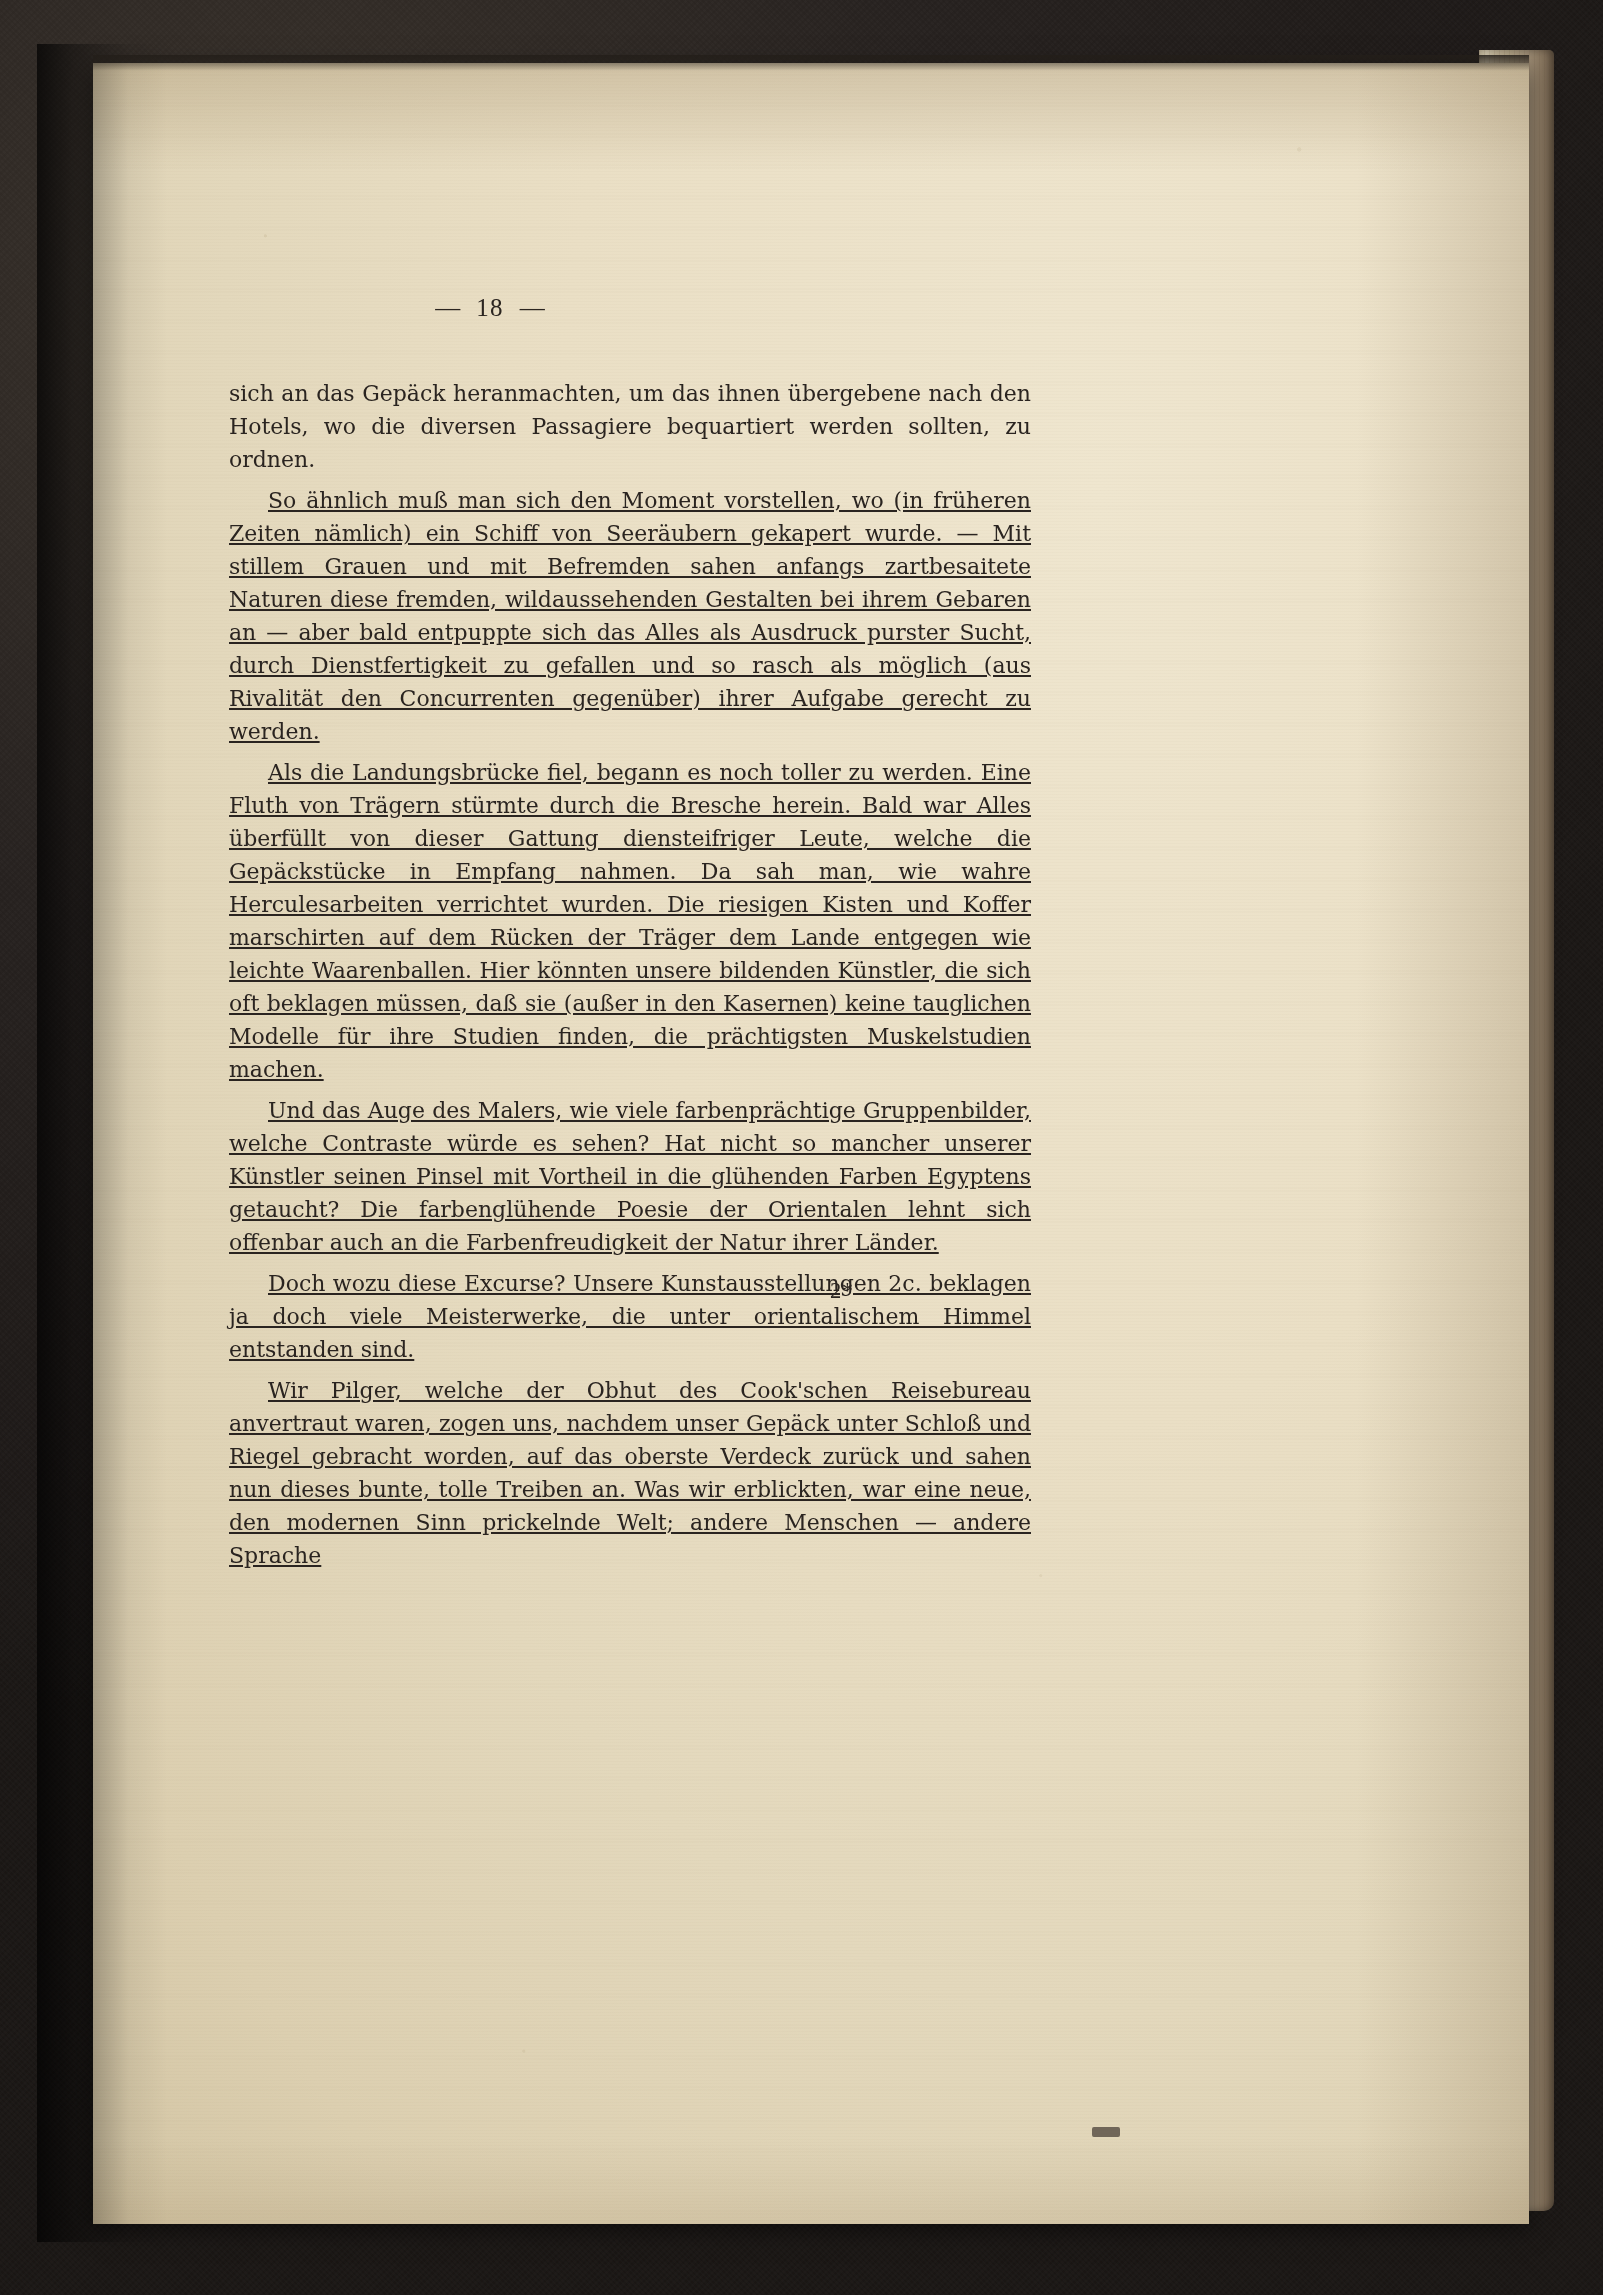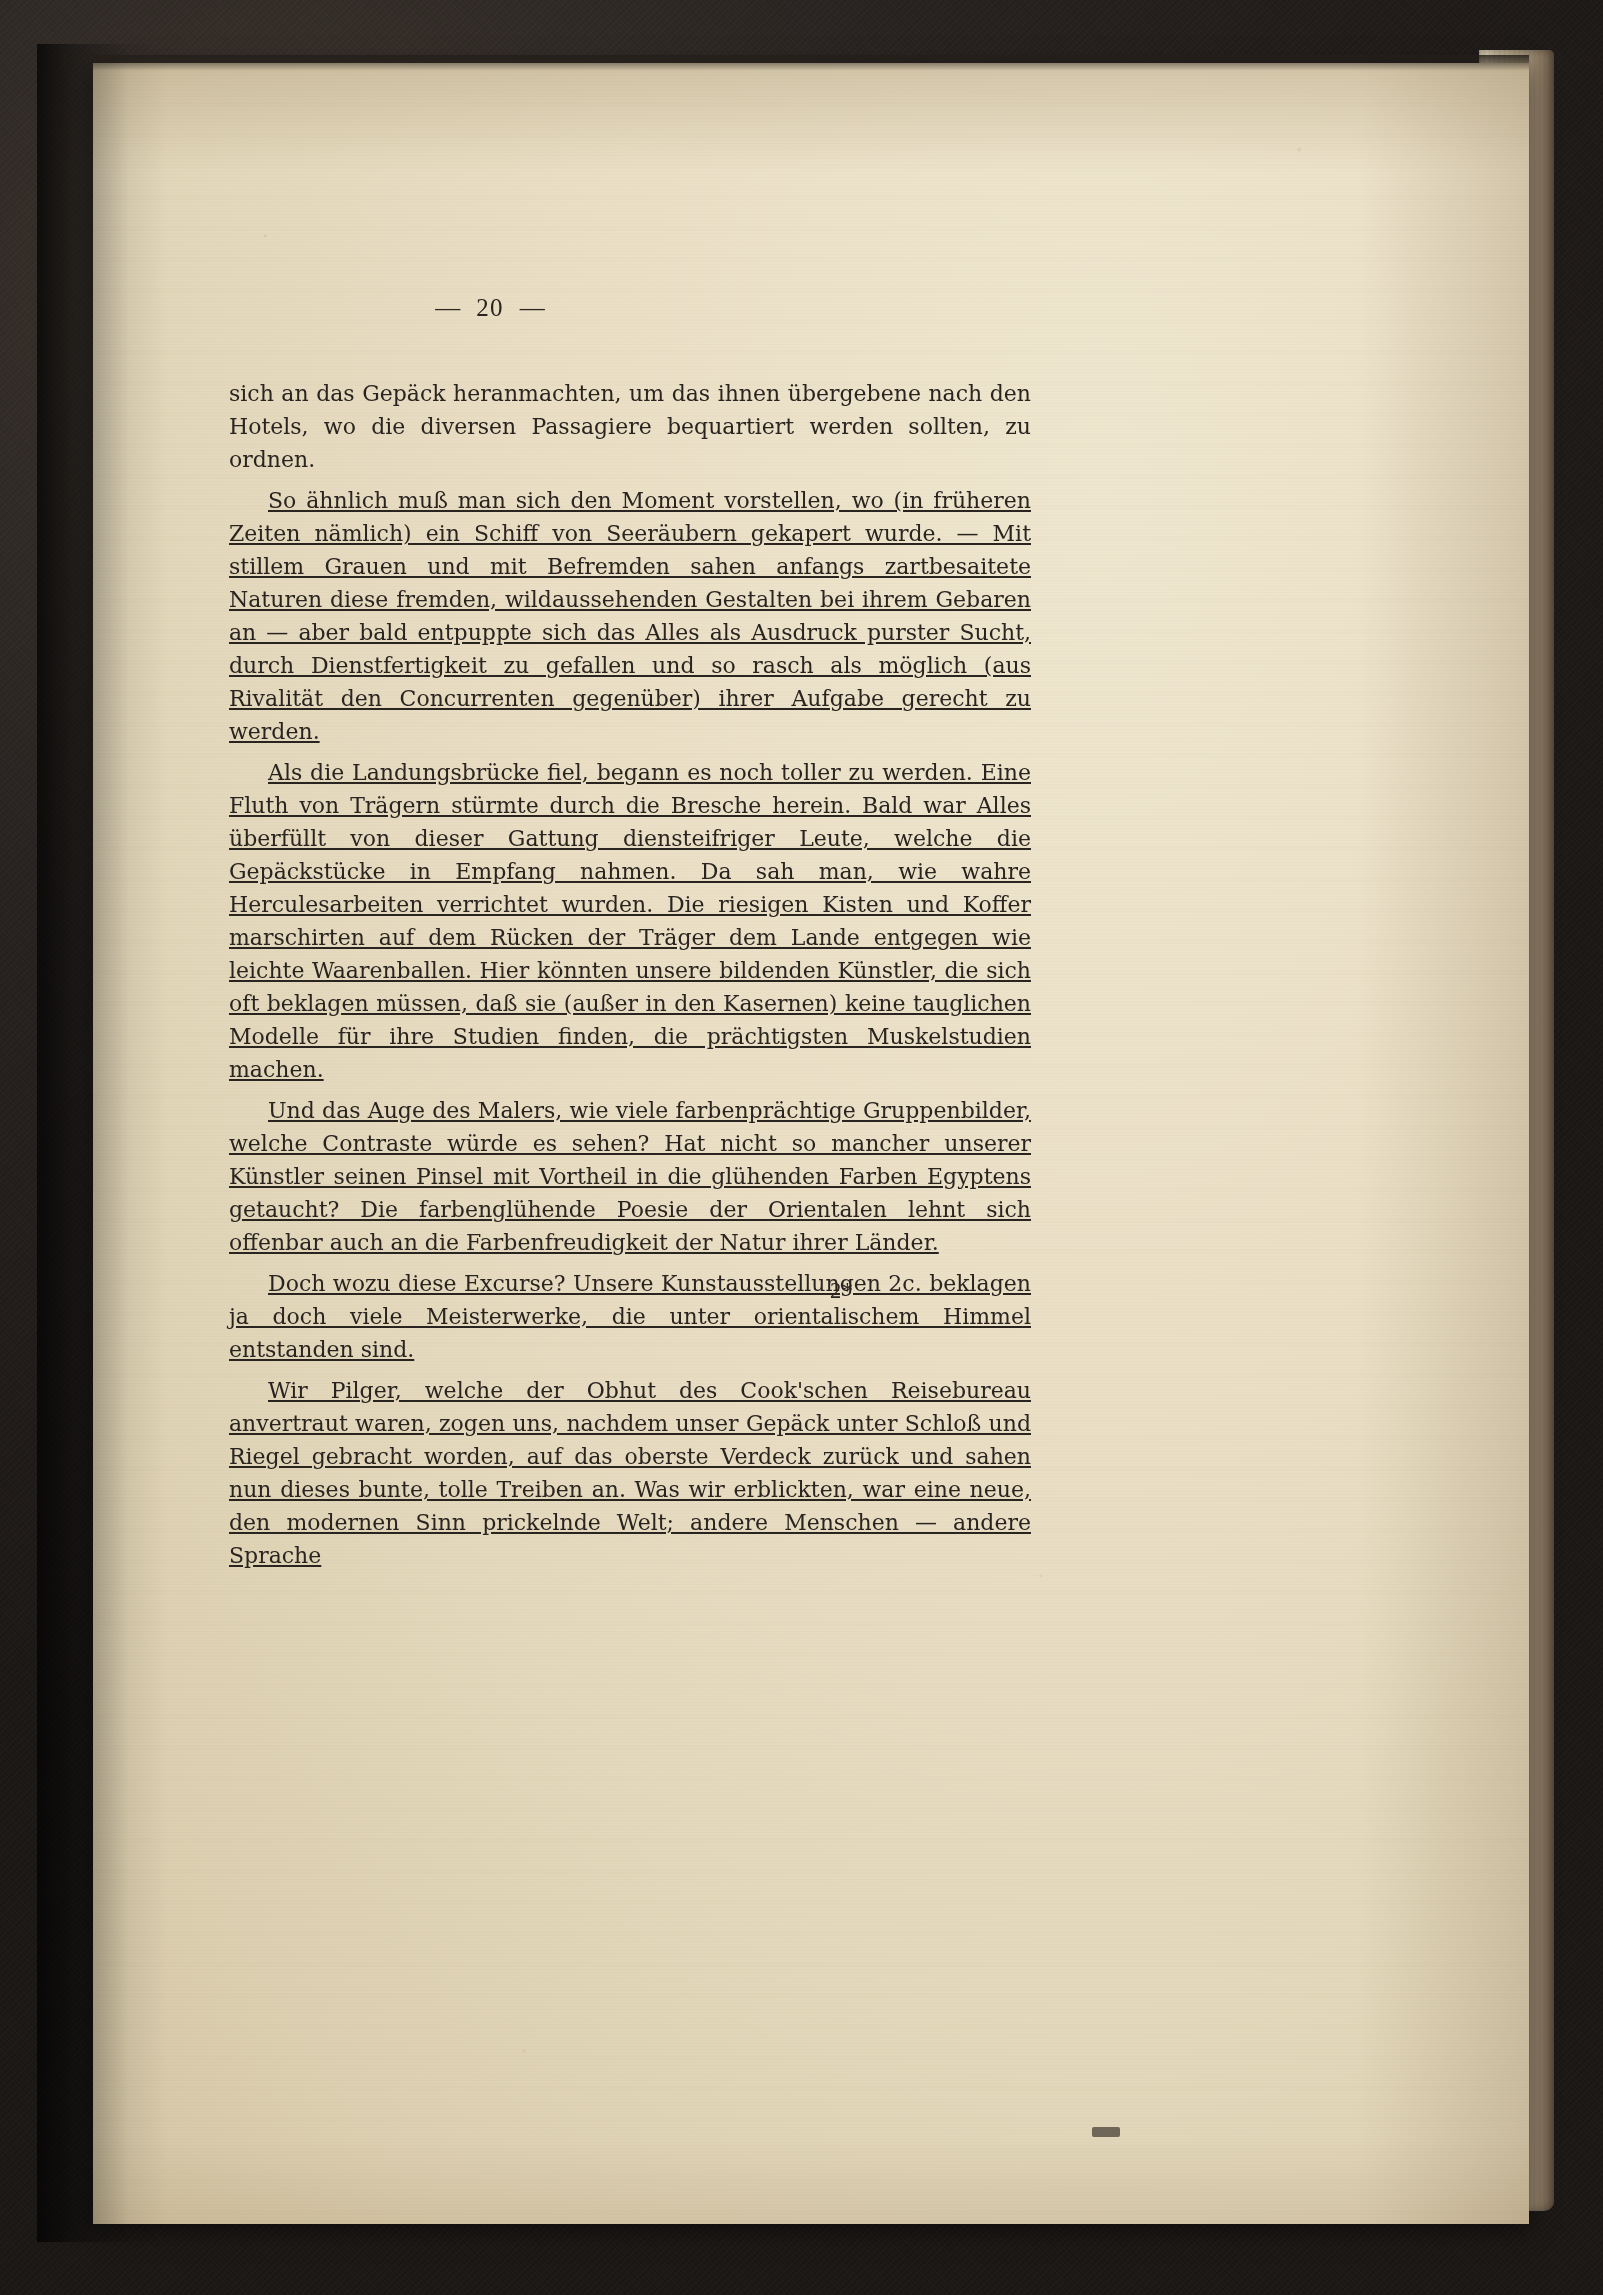--- a/index.html
+++ b/index.html
@@ -190,21 +190,21 @@
 
 <div id="book-block">
 
   <div id="page-stack"></div>
 
   <div id="leaf">
 
     <div id="text-column">
 
       <div class="page-number-line">
-        <span class="dash">—</span><span>20</span><span class="dash">—</span>
+        <span class="dash">—</span><span>18</span><span class="dash">—</span>
       </div>
 
       <div class="body-text">
         <p>sich an das Gepäck heranmachten, um das ihnen übergebene nach den Hotels, wo die diversen Passagiere bequartiert werden sollten, zu ordnen.</p>
         <p class="indent">So ähnlich muß man sich den Moment vorstellen, wo (in früheren Zeiten nämlich) ein Schiff von Seeräubern gekapert wurde. — Mit stillem Grauen und mit Befremden sahen anfangs zartbesaitete Naturen diese fremden, wildaussehenden Gestalten bei ihrem Gebaren an — aber bald entpuppte sich das Alles als Ausdruck purster Sucht, durch Dienstfertigkeit zu gefallen und so rasch als möglich (aus Rivalität den Concurrenten gegenüber) ihrer Aufgabe gerecht zu werden.</p>
         <p class="indent">Als die Landungsbrücke fiel, begann es noch toller zu werden. Eine Fluth von Trägern stürmte durch die Bresche herein. Bald war Alles überfüllt von dieser Gattung diensteifriger Leute, welche die Gepäckstücke in Empfang nahmen. Da sah man, wie wahre Herculesarbeiten verrichtet wurden. Die riesigen Kisten und Koffer marschirten auf dem Rücken der Träger dem Lande entgegen wie leichte Waarenballen. Hier könnten unsere bildenden Künstler, die sich oft beklagen müssen, daß sie (außer in den Kasernen) keine tauglichen Modelle für ihre Studien finden, die prächtigsten Muskelstudien machen.</p>
         <p class="indent">Und das Auge des Malers, wie viele farbenprächtige Gruppenbilder, welche Contraste würde es sehen? Hat nicht so mancher unserer Künstler seinen Pinsel mit Vortheil in die glühenden Farben Egyptens getaucht? Die farbenglühende Poesie der Orientalen lehnt sich offenbar auch an die Farbenfreudigkeit der Natur ihrer Länder.</p>
         <p class="indent">Doch wozu diese Excurse? Unsere Kunstausstellungen 2c. beklagen ja doch viele Meisterwerke, die unter orientalischem Himmel entstanden sind.</p>
         <p class="indent">Wir Pilger, welche der Obhut des Cook'schen Reisebureau anvertraut waren, zogen uns, nachdem unser Gepäck unter Schloß und Riegel gebracht worden, auf das oberste Verdeck zurück und sahen nun dieses bunte, tolle Treiben an. Was wir erblickten, war eine neue, den modernen Sinn prickelnde Welt; andere Menschen — andere Sprache</p>
       </div>

